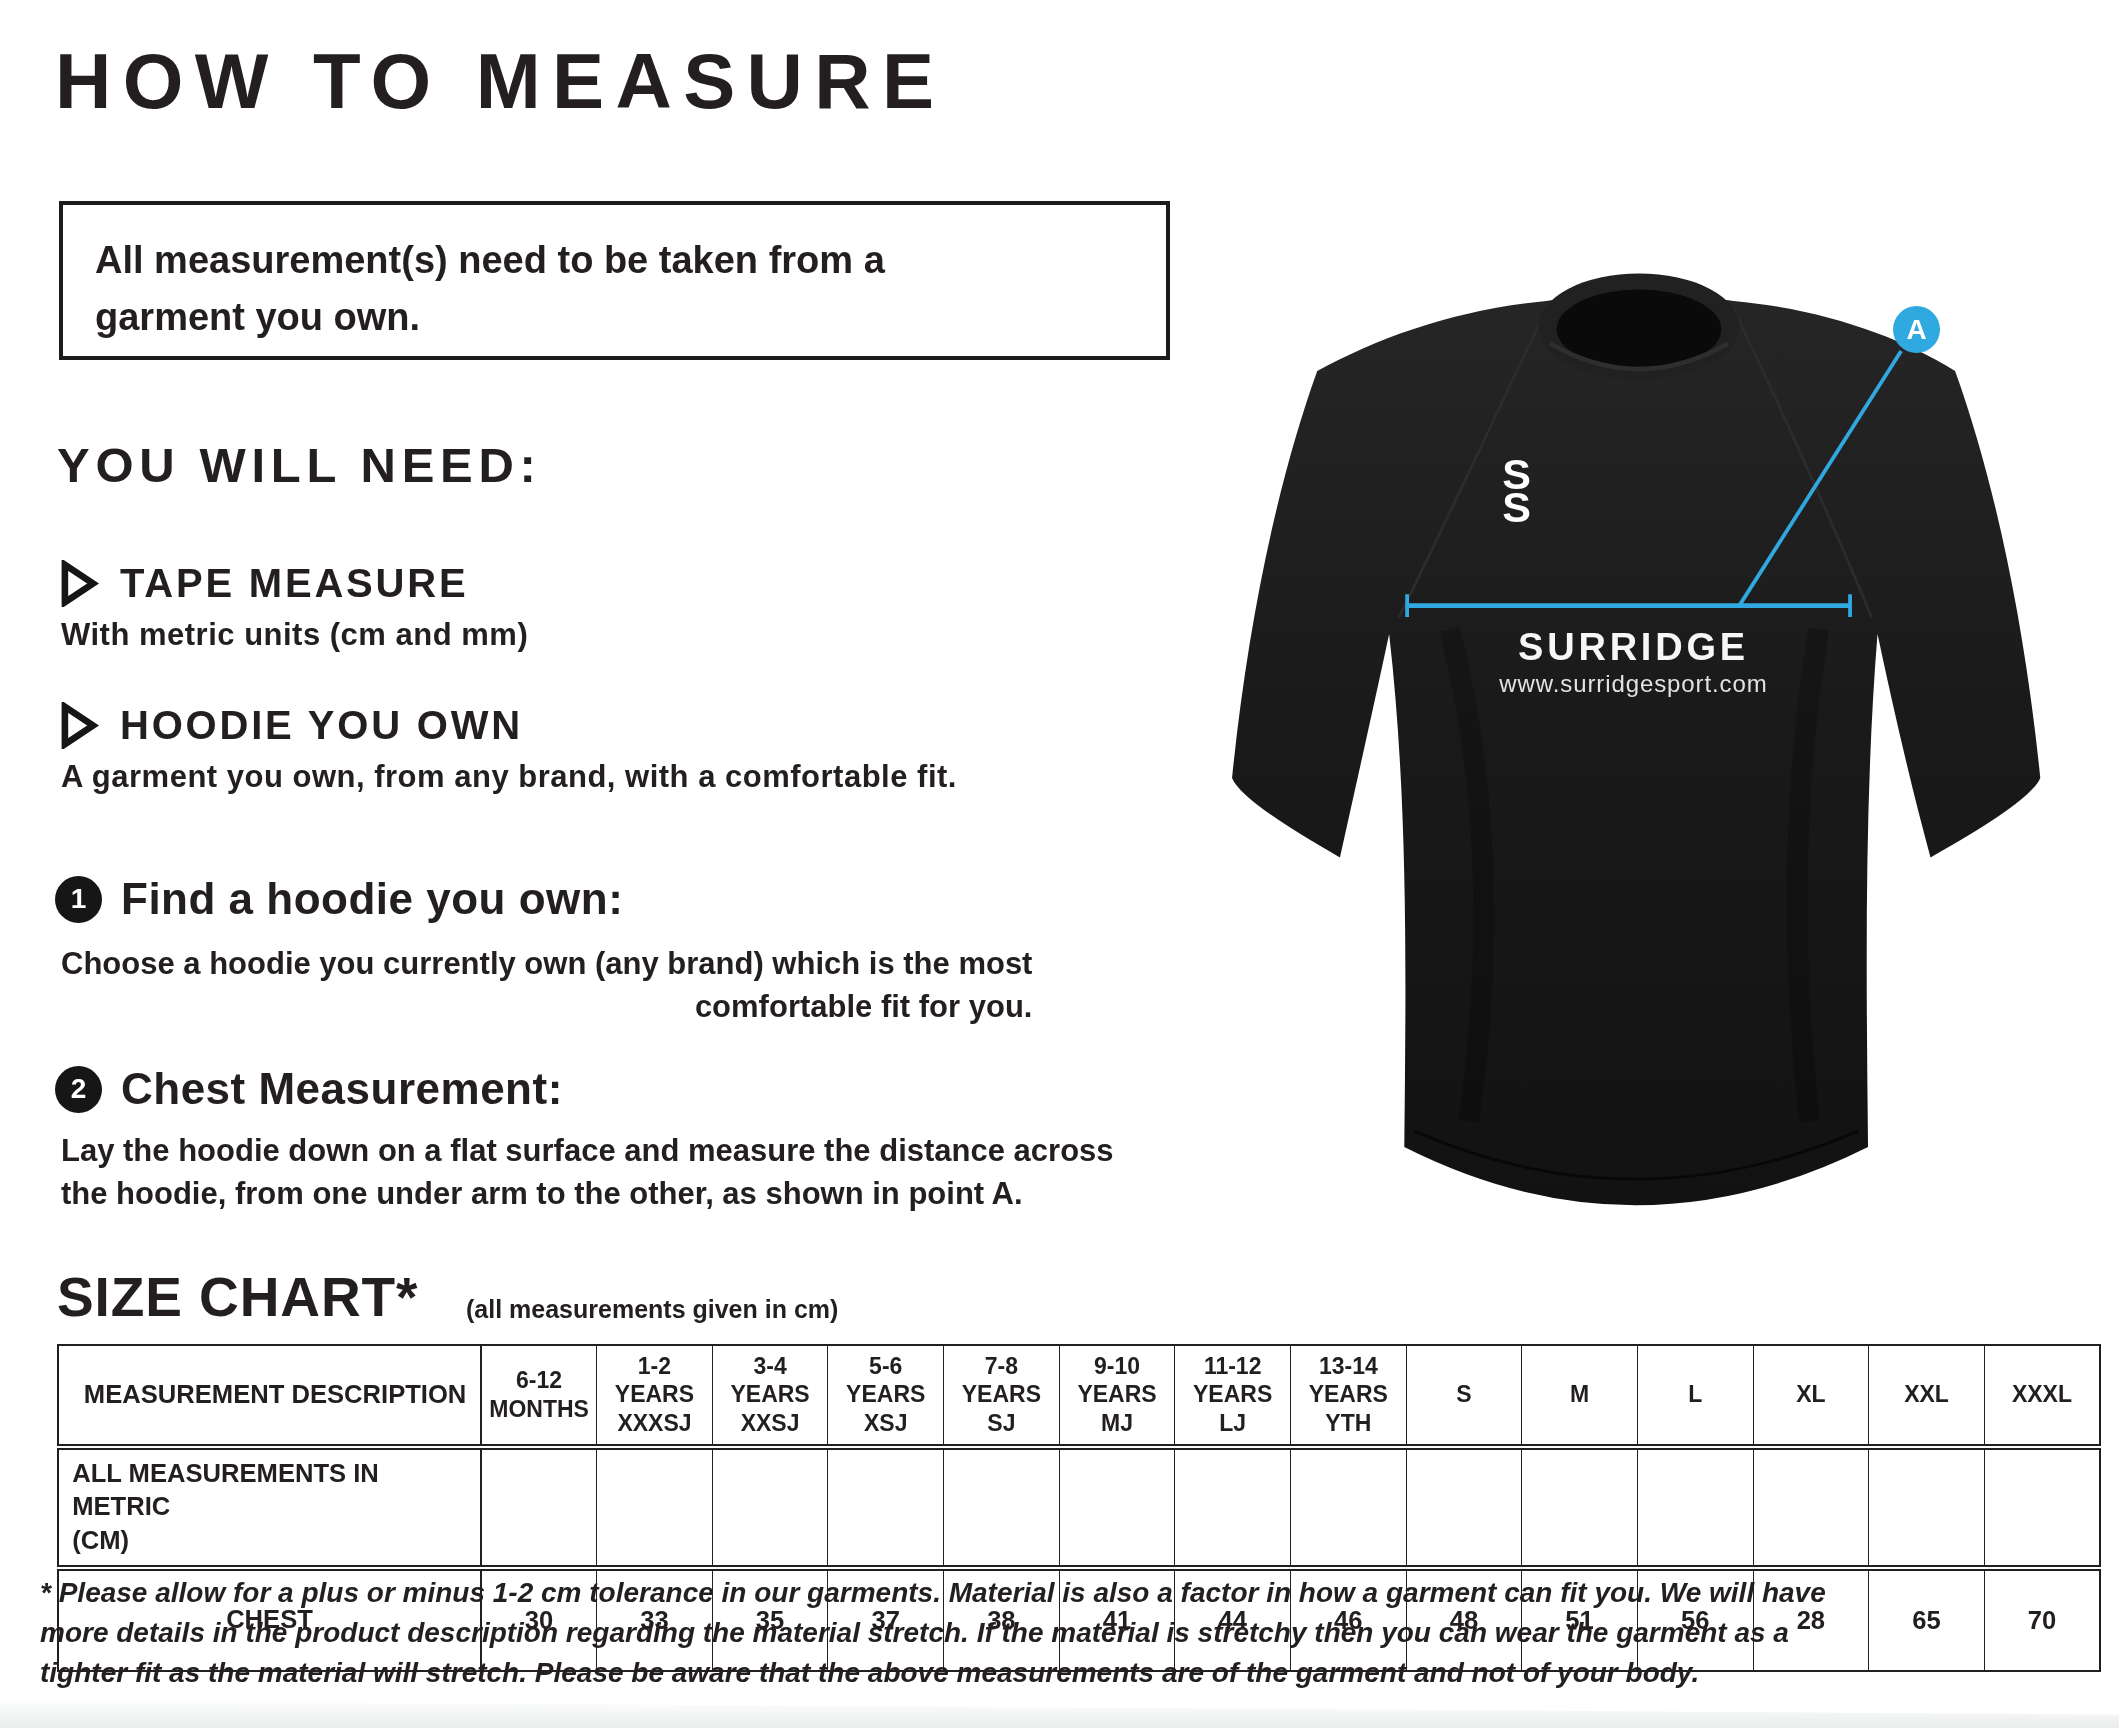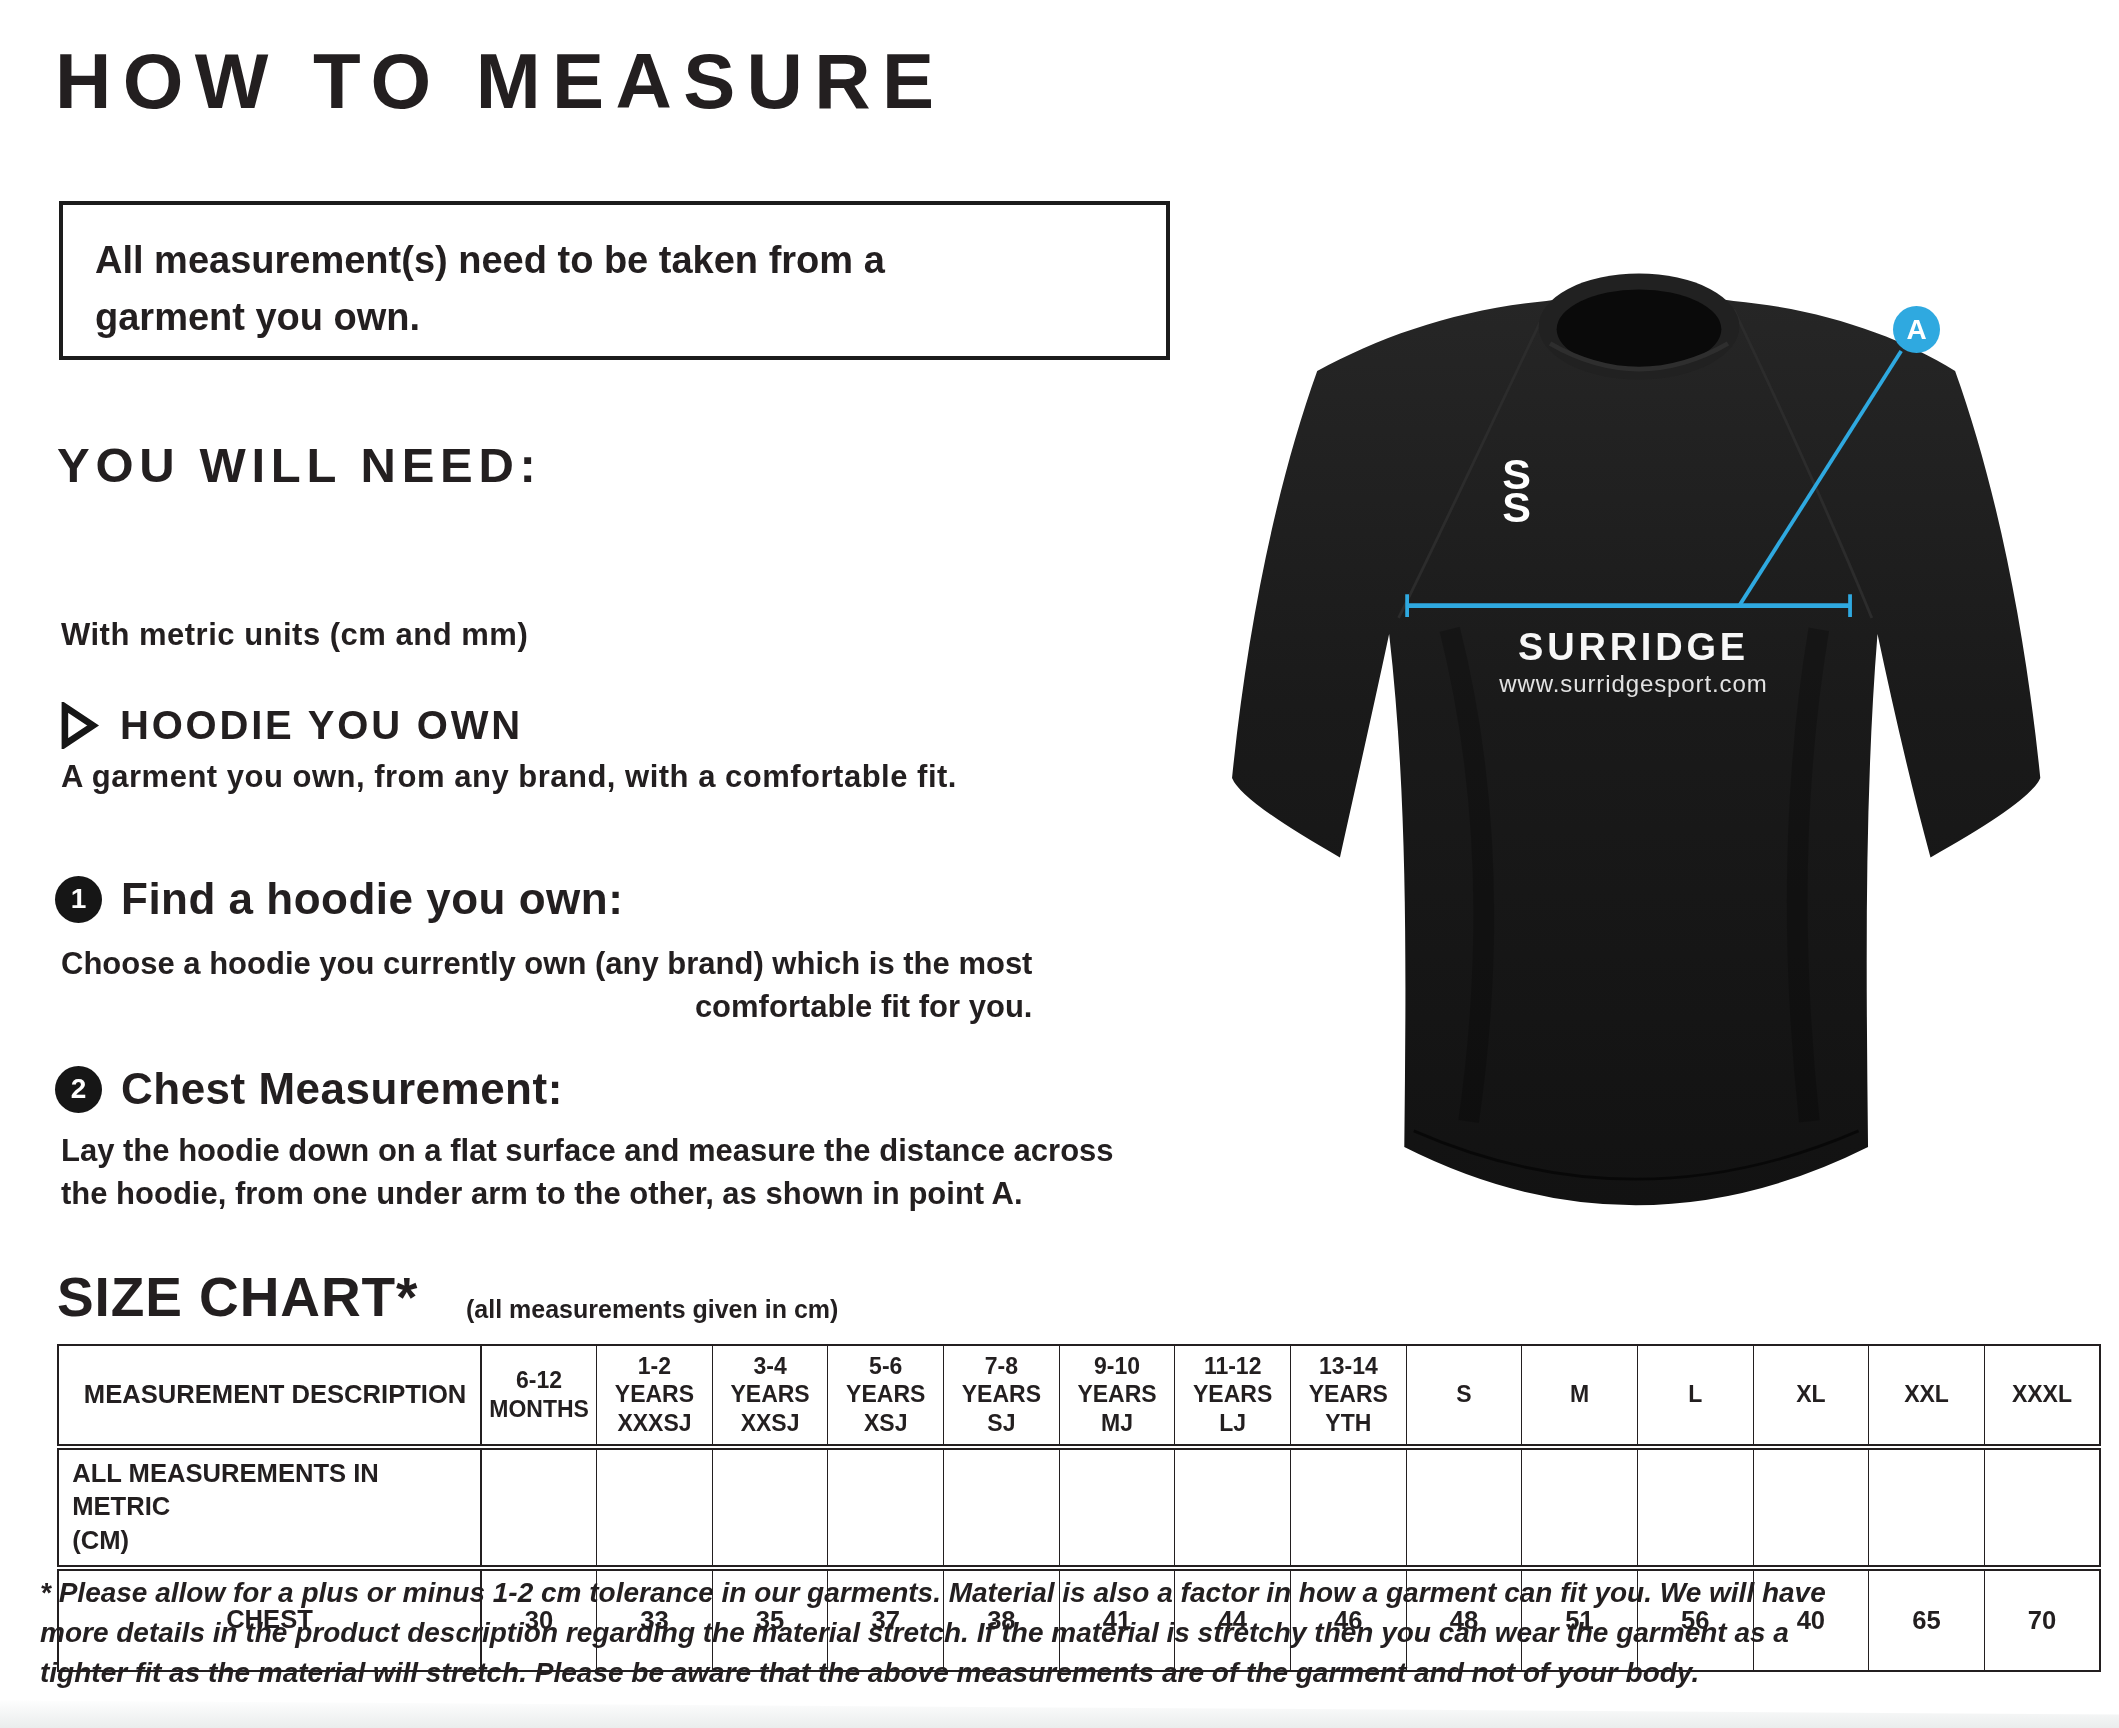--- a/index.html
+++ b/index.html
@@ -61,20 +61,26 @@
 
   <div class="abs h1" style="left:55px;top:42px;">HOW TO MEASURE</div>
 
   <div class="abs notice-box">
     <div class="notice-text">All measurement(s) need to be taken from a
 garment you own.</div>
   </div>
 
   <div class="abs h2" style="left:57px;top:441px;">YOU WILL NEED:</div>
 
+  <div class="abs need-row" style="left:57px;top:560px;">
+    <svg width="44" height="47" viewBox="0 0 46 50">
+      <polygon points="8,5 38,25 8,45" fill="none" stroke="#161616" stroke-width="7" stroke-linejoin="miter"></polygon>
+    </svg>
+    <span class="need-label">TAPE MEASURE</span>
+  </div>
   <div class="abs need-desc" style="left:61px;top:617px;">With metric units (cm and mm)</div>
 
   <div class="abs need-row" style="left:57px;top:702px;">
     <svg width="44" height="47" viewBox="0 0 46 50">
       <polygon points="8,5 38,25 8,45" fill="none" stroke="#161616" stroke-width="7" stroke-linejoin="miter"></polygon>
     </svg>
     <span class="need-label">HOODIE YOU OWN</span>
   </div>
   <div class="abs need-desc" style="left:61px;top:759px;">A garment you own, from any brand, with a comfortable fit.</div>
 
@@ -173,21 +179,21 @@
           <td>33</td>
           <td>35</td>
           <td>37</td>
           <td>38</td>
           <td>41</td>
           <td>44</td>
           <td>46</td>
           <td>48</td>
           <td>51</td>
           <td>56</td>
-          <td>40</td>
+          <td>28</td>
           <td>65</td>
           <td>70</td>
         </tr>
       </tbody>
     </table>
   </div>
 
   <div class="abs disclaimer" style="left:40px;top:1573px;width:2078px;">* Please allow for a plus or minus 1-2 cm tolerance in our garments. Material is also a factor in how a garment can fit you. We will have
 more details in the product description regarding the material stretch.  If the material is stretchy then you can wear the garment as a
 tighter fit as the material will stretch.  Please be aware that the above measurements are of the garment and not of your body.</div>

